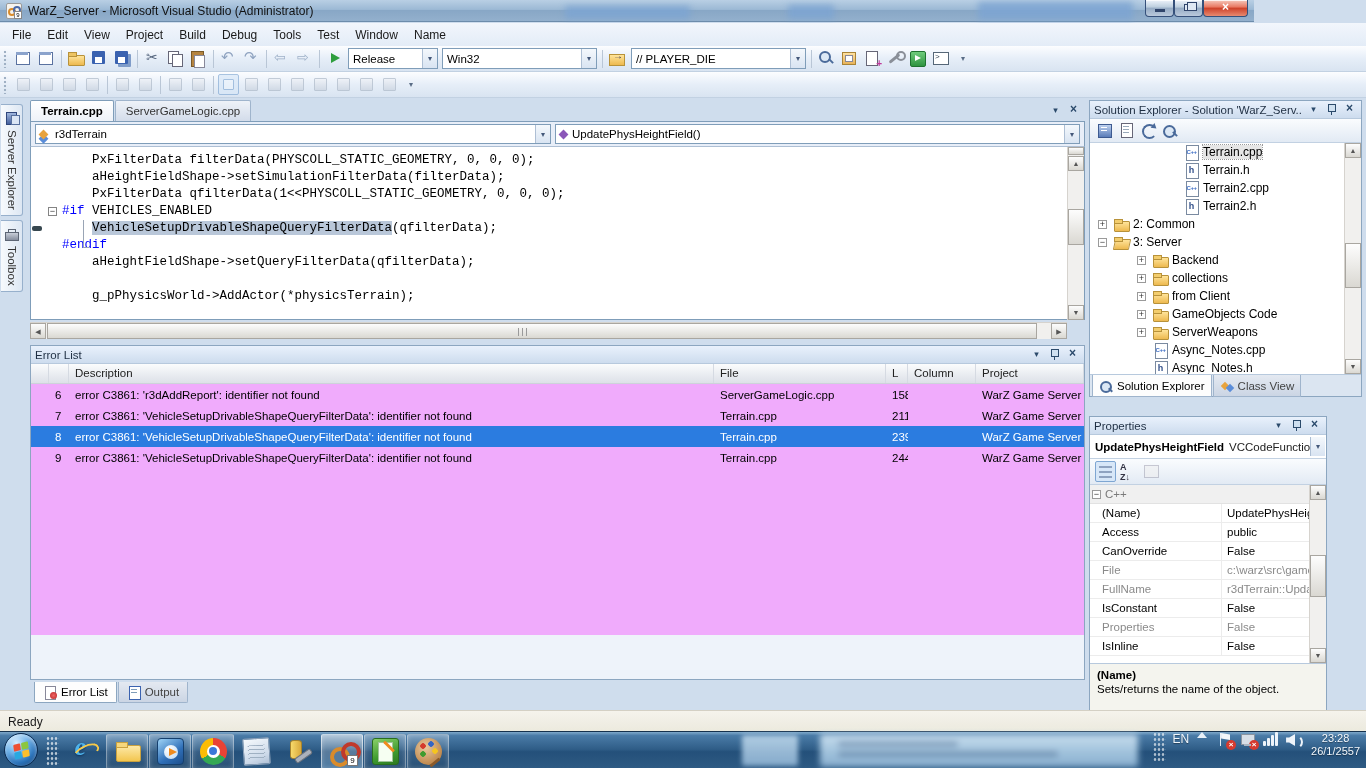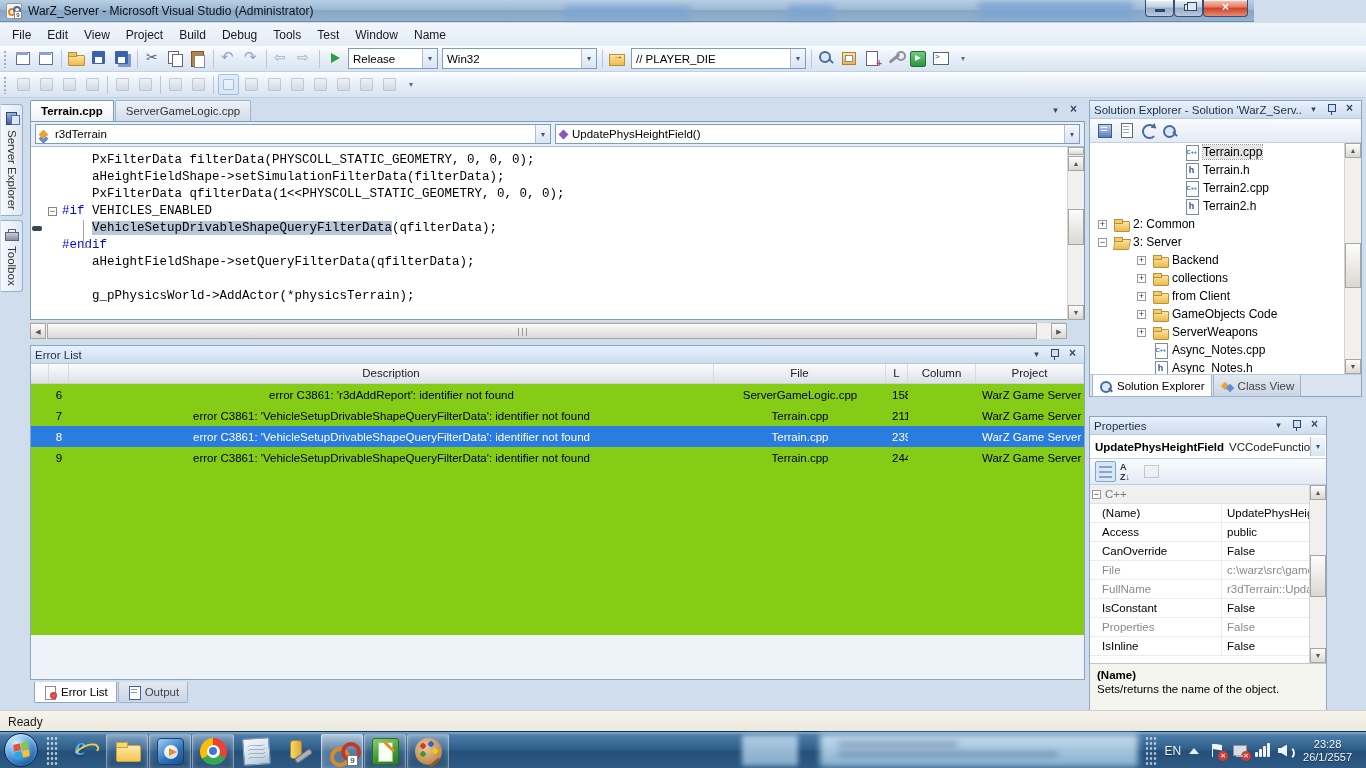--- a/index.html
+++ b/index.html
@@ -162,21 +162,21 @@
   .filter-btn { display:inline-flex; align-items:center; height:20px; padding:0 7px; margin:0 2px; border-radius:2px; font-size:11.5px; }
   .filter-btn.boxed { border:1px solid #7ea6d2; background:linear-gradient(#f6fafe,#dbe8f6); }
   .vsep { width:1px; height:16px; background:#b9c6d6; margin:0 3px; }
   .sico { width:14px; height:14px; position:relative; margin-right:5px; flex:none; }
   .s-error { background:radial-gradient(circle at 35% 30%,#f08a80,#c7281d 75%); border-radius:50%; }
   .s-error::after { content:"\00d7"; position:absolute; left:0; right:0; top:-1px; text-align:center; color:#fff; font-size:11px; font-weight:bold; line-height:15px; }
   .s-warning { width:0; height:0; background:none; border-left:7px solid transparent; border-right:7px solid transparent; border-bottom:13px solid #f2c100; }
   .s-warning::after { content:"!"; position:absolute; left:-2px; top:2px; font-size:9px; font-weight:bold; color:#333; }
   .s-info { background:radial-gradient(circle at 35% 30%,#9fc4ea,#2d5f9e 75%); border-radius:50%; }
   .s-info::after { content:"i"; position:absolute; left:0; right:0; top:0; text-align:center; color:#fff; font-size:10px; font-weight:bold; font-family:"Liberation Serif",serif; line-height:14px; }
-  .err-grid { background:#84cc16; height:271px; overflow:hidden;text-align:center; }
+  .err-grid { background:#f0abfc; height:271px; overflow:hidden; }
   .err-header, .err-row { display:grid; grid-template-columns:18px 20px 645px 172px 22px 68px 1fr; }
   .err-header { height:20px; background:linear-gradient(#fbfcfd,#e8ebf0 60%,#dde1e8); border-bottom:1px solid #cdd2da; }
   .err-header > div { border-right:1px solid #d5dae2; padding:3px 6px; font-size:11.5px; color:#222; overflow:hidden; white-space:nowrap; }
   .err-row { height:21px; align-items:center; }
   .err-row > div { padding:0 6px; font-size:11.5px; overflow:hidden; white-space:nowrap; }
   .err-row .cico { padding:0 2px; }
   .err-row .sico { margin:0; width:13px; height:13px; }
   .err-row.selected { background:#2b7ce0; color:#fff; }
   .bottom-tabs { position:absolute; left:30px; top:584px; height:23px; display:flex; align-items:flex-start; padding-left:4px; }
   .btab { display:inline-flex; align-items:center; height:21px; padding:0 8px; font-size:11.5px; margin-right:1px;
@@ -308,21 +308,21 @@
     background:radial-gradient(circle 2.5px at 8px 8px,#d43b2c 2.5px,transparent 3px),
                radial-gradient(circle 2.5px at 16px 6px,#3565c4 2.5px,transparent 3px),
                radial-gradient(circle 2.5px at 20px 13px,#f5c51e 2.5px,transparent 3px),
                radial-gradient(circle 2.5px at 8px 16px,#3f9b2f 2.5px,transparent 3px); }
   .app-paint::after { content:""; position:absolute; right:1px; bottom:1px; width:12px; height:3px; background:#8a5a2a; transform:rotate(-40deg); border-radius:1px; }
   .tb-blur-sm { position:absolute; left:742px; top:3px; width:56px; height:31px; filter:blur(2.5px);
     background:linear-gradient(#bcd6ea,#8fb4d4); border-radius:2px; opacity:.9; }
   .tb-blur-lg { position:absolute; left:820px; top:2px; width:318px; height:33px; filter:blur(3px);
     background:linear-gradient(#cfe3f2,#a4c6e0 60%,#8fb4d4); border-radius:2px; opacity:.95; }
   .tb-blur-lg i { position:absolute; display:block; background:rgba(60,90,130,.55); height:4px; border-radius:2px; }
-  .tray { position:absolute; right:8px; top:0; height:37px; display:flex; align-items:center; }
+  .tray { position:absolute; right:0; top:0; height:37px; display:flex; }
   .tray-dots { width:13px; height:30px; opacity:.7; margin-right:4px;
     background-image:radial-gradient(circle 1px, rgba(255,255,255,.9) 1px, transparent 1.6px); background-size:4px 5px; }
   .tray-lang { color:#f0f6fc; font-size:12px; margin:0 8px 0 2px; text-shadow:0 1px 1px rgba(0,0,0,.4); }
   .tray-show { width:0; height:0; border-left:5px solid transparent; border-right:5px solid transparent; border-bottom:6px solid #e8f0f8; margin-right:10px; }
   .tr { position:relative; width:16px; height:16px; margin-right:7px; }
   .tr-flag::before { content:""; position:absolute; left:3px; top:1px; width:1px; height:13px; background:#e8eef5; }
   .tr-flag::after { content:""; position:absolute; left:4px; top:1px; width:9px; height:7px; background:#f2f6fa; clip-path:polygon(0 0,100% 20%,100% 100%,0 80%); }
   .tr-net::before { content:""; position:absolute; left:1px; top:2px; width:12px; height:9px; background:#d7dee6; border:1px solid #8a94a0; }
   .tr-net::after { content:""; position:absolute; left:4px; top:12px; width:7px; height:2px; background:#aab4c0; }
   .badge-x { position:absolute; right:-3px; bottom:-2px; width:10px; height:10px; border-radius:50%; background:#d63b30; color:#fff; font-size:8px; line-height:10px; text-align:center; font-weight:bold; }

